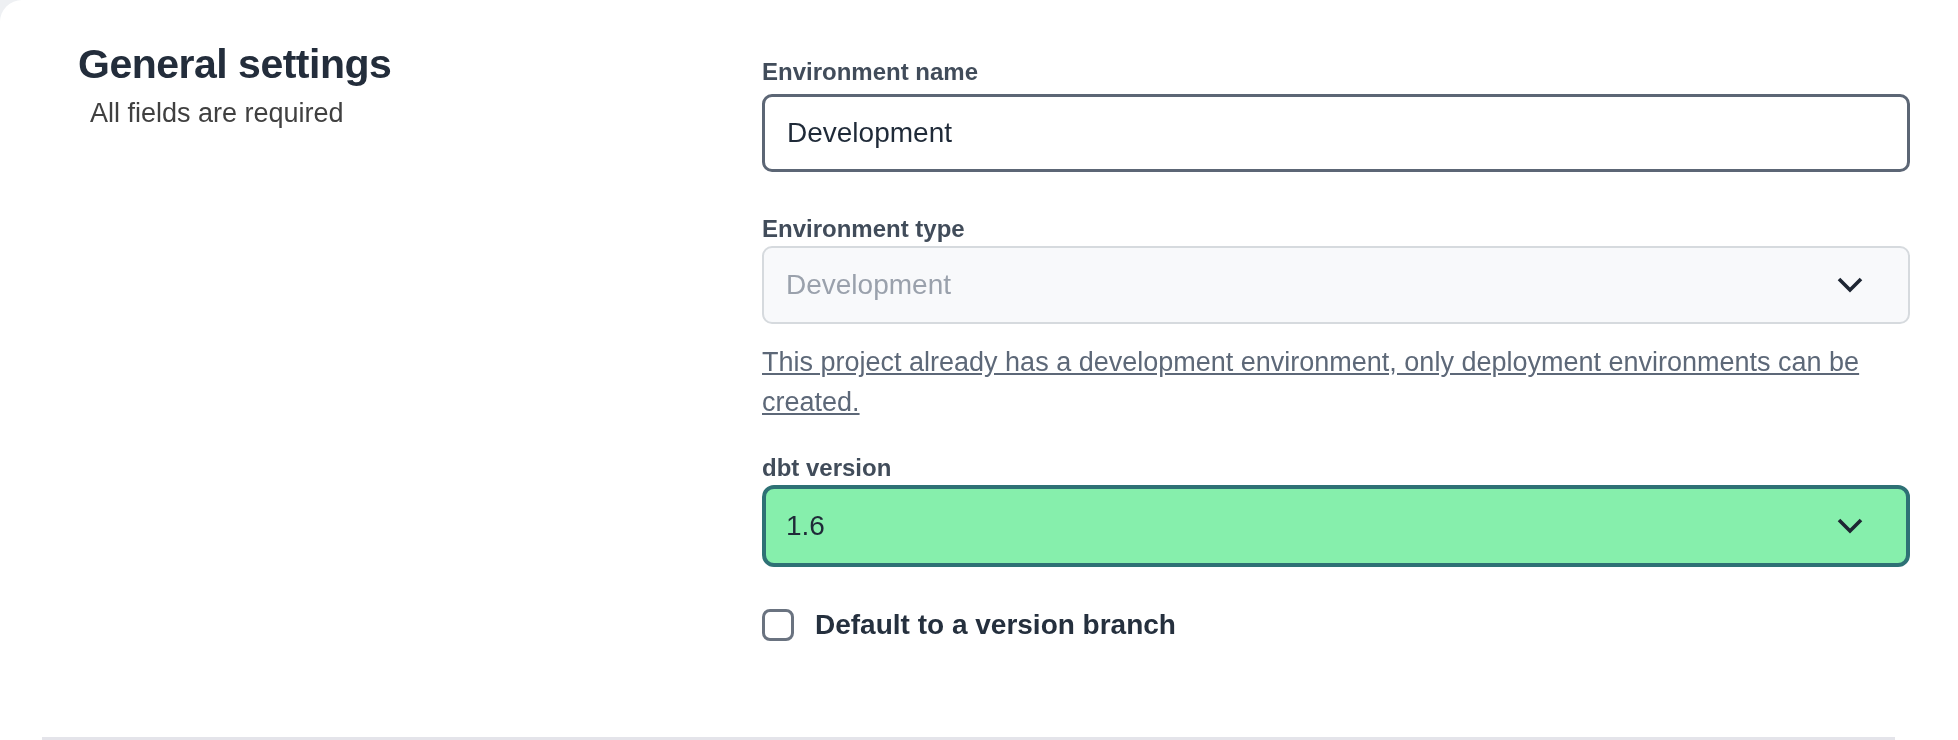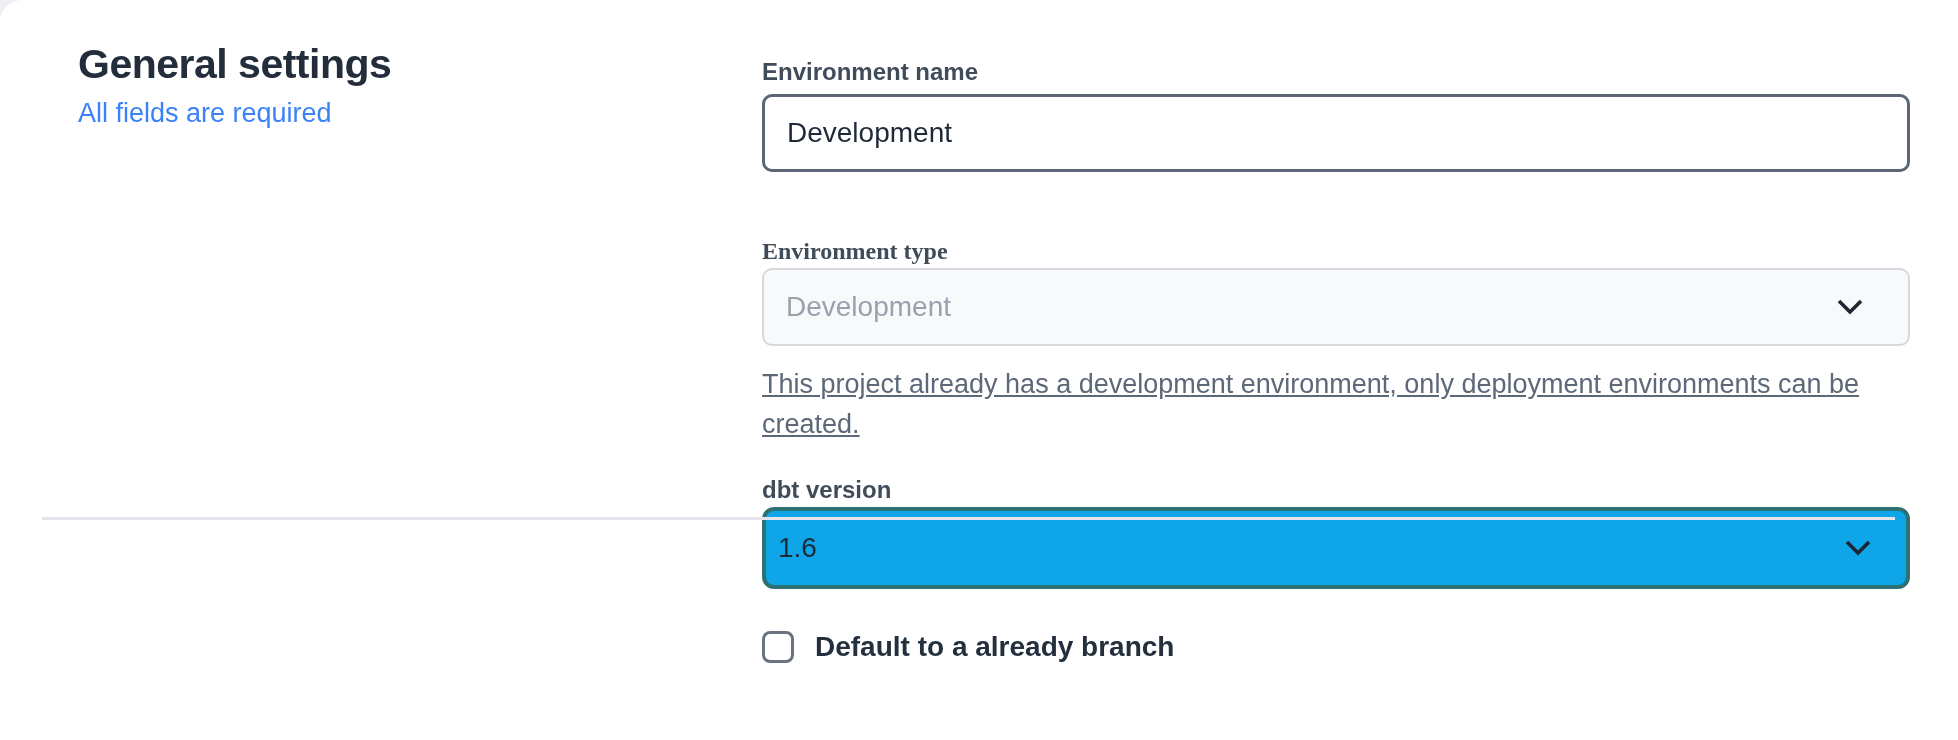--- a/index.html
+++ b/index.html
@@ -1,46 +1,46 @@
 <!DOCTYPE html>
 <html><head>
 <meta charset="utf-8">
 <style>
   * { margin:0; padding:0; box-sizing:border-box; }
   html,body { width:1958px; height:740px; background:#ffffff; overflow:hidden;
               font-family:"Liberation Sans", sans-serif; }
-  .page { position:relative; width:1958px; height:520px; background:#ffffff; }
+  .page { position:relative; width:1958px; height:740px; background:#ffffff; }
 
   
   .corner-cut { position:absolute; top:0; left:0; width:26px; height:26px; background:#eef0f3; }
   .corner-cut::after { content:''; position:absolute; inset:0; background:#ffffff;
                        border-top-left-radius:22px; }
 
   
   .intro { position:absolute; left:78px; top:40px; width:520px; }
   .intro h1 { font-size:41px; font-weight:700; color:#232d3b; line-height:1.2;
               letter-spacing:-0.5px; }
-  .intro .sub { margin-top:8px; font-size:27px; color:#3b82f6; line-height:1.2; }
+  .intro .sub { margin-top:8px; font-size:27px; color:#404040; line-height:1.2;margin-left:12px; }
 
   
   .form-col { position:absolute; left:762px; top:60px; width:1148px; }
   .field-label { display:block; font-size:24px; font-weight:700; color:#414c5a;
                  line-height:24px; height:24px; }
-  .gap-label { margin-top:67px;font-family:Liberation Serif, serif; }
+  .gap-label { margin-top:45px; }
 
   .text-input { margin-top:10px; width:100%; height:78px; border:3px solid #5c6675;
                 border-radius:10px; background:#ffffff; font-family:"Liberation Sans",sans-serif;
                 font-size:28px; color:#1f2a38; padding:0 22px; outline:none; display:block; }
 
   .select { margin-top:5px; width:100%; height:78px; border:2px solid #d6dade;
             border-radius:10px; background:#f8f9fb; display:flex; align-items:center;
             justify-content:space-between; padding:0 22px; cursor:pointer; }
   .select .sel-value { font-size:28px; color:#9aa1ac; }
-  .select.focused { border:4px solid #2e7175; background:#0ea5e9; height:82px;
-                    border-radius:12px; padding:0 12px; }
+  .select.focused { border:4px solid #2e7175; background:#86efac; height:82px;
+                    border-radius:12px; padding:0 20px; }
   .select.focused .sel-value { color:#1f2a38; }
   .chevron { display:flex; align-items:center; margin-right:22px; }
 
   .helper { margin-top:18px; font-size:27px; color:#5d6878; line-height:40px;
             width:1130px;text-decoration:underline; }
 
   .checkbox-row { margin-top:42px; display:flex; align-items:center; cursor:pointer; }
   .checkbox { width:32px; height:32px; border:3px solid #6a7380; border-radius:8px;
               background:#ffffff; flex:0 0 auto; }
   .checkbox-label { margin-left:21px; font-size:28px; font-weight:700; color:#25303e;
@@ -81,19 +81,19 @@
       <span class="sel-value">1.6</span>
       <span class="chevron">
         <svg width="28" height="19" viewBox="0 0 28 19">
           <path d="M3 3 L14 14 L25 3" fill="none" stroke="#1e2633" stroke-width="3.6"></path>
         </svg>
       </span>
     </div>
 
     <div class="checkbox-row">
       <span class="checkbox" role="checkbox" aria-checked="false"></span>
-      <span class="checkbox-label">Default to a already branch</span>
+      <span class="checkbox-label">Default to a version branch</span>
     </div>
 
   </div>
 
   <div class="divider"></div>
 </div>
 
 </body></html>

